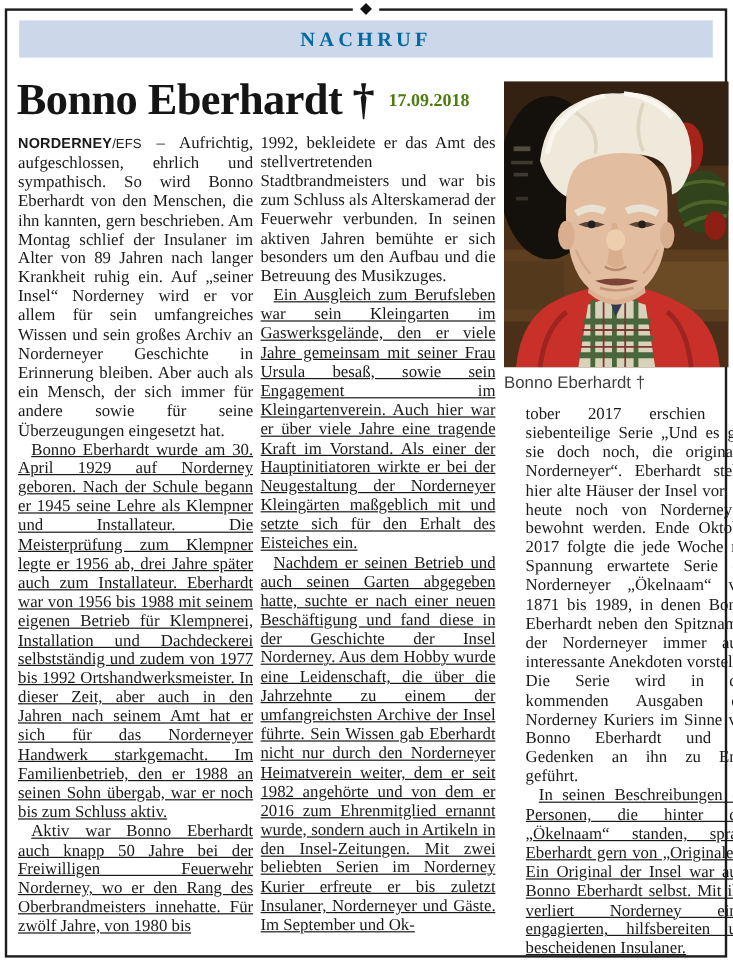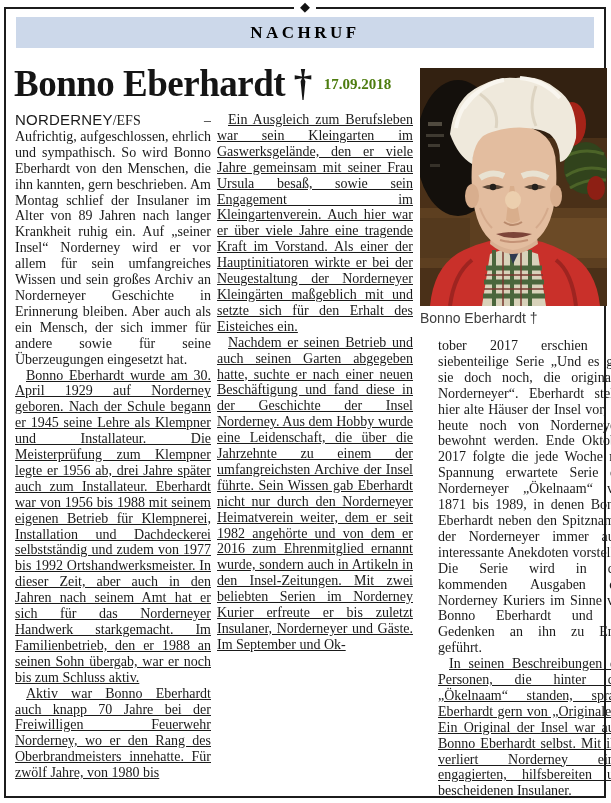--- a/index.html
+++ b/index.html
@@ -31,21 +31,21 @@
     left:10px;right:10px;top:8px;
     height:31px;
     background:#ccd8ea;
     display:flex;align-items:center;justify-content:center;
   }
   .kicker-label{
     font-family:"Liberation Serif", serif;
     font-weight:700;
     font-size:17px;
     letter-spacing:3.5px;
-    color:#000000;
+    color:#0369a1;
   }
   .title-row{
     position:absolute;
     left:8px;top:48px;width:400px;height:52px;
     display:flex;align-items:center;
     white-space:nowrap;
   }
   .title{
     font-family:"Liberation Serif", serif;
     font-weight:700;
@@ -69,28 +69,28 @@
     font-size:14px;
     line-height:15.9px;
     hyphens:auto;
     -webkit-hyphens:auto;
     overflow:hidden;
   }
   .col p{margin:0;}
   .col p.ind{text-indent:11px;text-decoration:underline;}
   .lead{
     font-family:"Liberation Sans", sans-serif;
+    font-weight:700;
+    font-size:12px;
+    letter-spacing:0.2px;
+  }
+  .lead-suffix{
+    font-family:Liberation Sans, sans-serif;
     font-weight:400;
-    font-size:15px;
-    letter-spacing:0.2px;
-  }
-  .lead-suffix{
-    font-family:Liberation Serif, serif;
-    font-weight:400;
-    font-size:14px;
+    font-size:11px;
   }
   .col1{left:9px;top:103px;height:689px;}
   .col2{left:211px;top:103px;height:689px;}
   .col3{left:432px;top:329px;width:190px;height:463px;}
   .photo-block{
     position:absolute;
     left:414px;top:59px;width:187px;
   }
   .photo{
     width:187px;height:238px;
@@ -179,24 +179,25 @@
 
         <path d="M60,140 Q64,152 72,160" stroke="#cfa284" stroke-width="2" fill="none" opacity="0.7"></path>
         <path d="M128,140 Q124,152 116,160" stroke="#cfa284" stroke-width="2" fill="none" opacity="0.7"></path>
       </svg>
       <div class="caption">Bonno Eberhardt †</div>
     </div>
 
     <div class="col col1">
       <p><span class="lead">NORDERNEY</span><span class="lead-suffix">/EFS</span><span> – Aufrichtig, aufgeschlossen, ehrlich und sympathisch. So wird Bonno Eberhardt von den Menschen, die ihn kannten, gern beschrieben. Am Montag schlief der Insulaner im Alter von 89 Jahren nach langer Krankheit ruhig ein. Auf „seiner Insel“ Norderney wird er vor allem für sein umfangreiches Wissen und sein großes Archiv an Norderneyer Geschichte in Erinnerung bleiben. Aber auch als ein Mensch, der sich immer für andere sowie für seine Überzeugungen eingesetzt hat.</span></p>
       <p class="ind">Bonno Eberhardt wurde am 30. April 1929 auf Norderney geboren. Nach der Schule begann er 1945 seine Lehre als Klempner und Installateur. Die Meisterprüfung zum Klempner legte er 1956 ab, drei Jahre später auch zum Installateur. Eberhardt war von 1956 bis 1988 mit seinem eigenen Betrieb für Klempnerei, Installation und Dachdeckerei selbstständig und zudem von 1977 bis 1992 Ortshandwerksmeister. In dieser Zeit, aber auch in den Jahren nach seinem Amt hat er sich für das Norderneyer Handwerk starkgemacht. Im Familienbetrieb, den er 1988 an seinen Sohn übergab, war er noch bis zum Schluss aktiv.</p>
-      <p class="ind">Aktiv war Bonno Eberhardt auch knapp 70 Jahre bei der Freiwilligen Feuerwehr Norderney, wo er den Rang des Oberbrandmeisters innehatte. Für zwölf Jahre, von 1980 bis</p>
+      <p class="ind">Aktiv war Bonno Eberhardt auch knapp 50 Jahre bei der Freiwilligen Feuerwehr Norderney, wo er den Rang des Oberbrandmeisters innehatte. Für zwölf Jahre, von 1980 bis</p>
     </div>
 
     <div class="col col2">
+      <p>1992, bekleidete er das Amt des stellvertretenden Stadtbrandmeisters und war bis zum Schluss als Alterskamerad der Feuerwehr verbunden. In seinen aktiven Jahren bemühte er sich besonders um den Aufbau und die Betreuung des Musikzuges.</p>
       <p class="ind">Ein Ausgleich zum Berufsleben war sein Kleingarten im Gaswerksgelände, den er viele Jahre gemeinsam mit seiner Frau Ursula besaß, sowie sein Engagement im Kleingartenverein. Auch hier war er über viele Jahre eine tragende Kraft im Vorstand. Als einer der Hauptinitiatoren wirkte er bei der Neugestaltung der Norderneyer Kleingärten maßgeblich mit und setzte sich für den Erhalt des Eisteiches ein.</p>
       <p class="ind">Nachdem er seinen Betrieb und auch seinen Garten abgegeben hatte, suchte er nach einer neuen Beschäftigung und fand diese in der Geschichte der Insel Norderney. Aus dem Hobby wurde eine Leidenschaft, die über die Jahrzehnte zu einem der umfangreichsten Archive der Insel führte. Sein Wissen gab Eberhardt nicht nur durch den Norderneyer Heimatverein weiter, dem er seit 1982 angehörte und von dem er 2016 zum Ehrenmitglied ernannt wurde, sondern auch in Artikeln in den Insel-Zeitungen. Mit zwei beliebten Serien im Norderney Kurier erfreute er bis zuletzt Insulaner, Norderneyer und Gäste. Im September und Ok-</p>
     </div>
 
     <div class="col col3">
       <p>tober 2017 erschien die siebenteilige Serie „Und es gibt sie doch noch, die originalen Norderneyer“. Eberhardt stellte hier alte Häuser der Insel vor, die heute noch von Norderneyern bewohnt werden. Ende Oktober 2017 folgte die jede Woche mit Spannung erwartete Serie der Norderneyer „Ökelnaam“ von 1871 bis 1989, in denen Bonno Eberhardt neben den Spitznamen der Norderneyer immer auch interessante Anekdoten vorstellte. Die Serie wird in den kommenden Ausgaben des Norderney Kuriers im Sinne von Bonno Eberhardt und im Gedenken an ihn zu Ende geführt.</p>
       <p class="ind">In seinen Beschreibungen der Personen, die hinter den „Ökelnaam“ standen, sprach Eberhardt gern von „Originalen“. Ein Original der Insel war auch Bonno Eberhardt selbst. Mit ihm verliert Norderney einen engagierten, hilfsbereiten und bescheidenen Insulaner.</p>
     </div>
   </div>
 </div>

